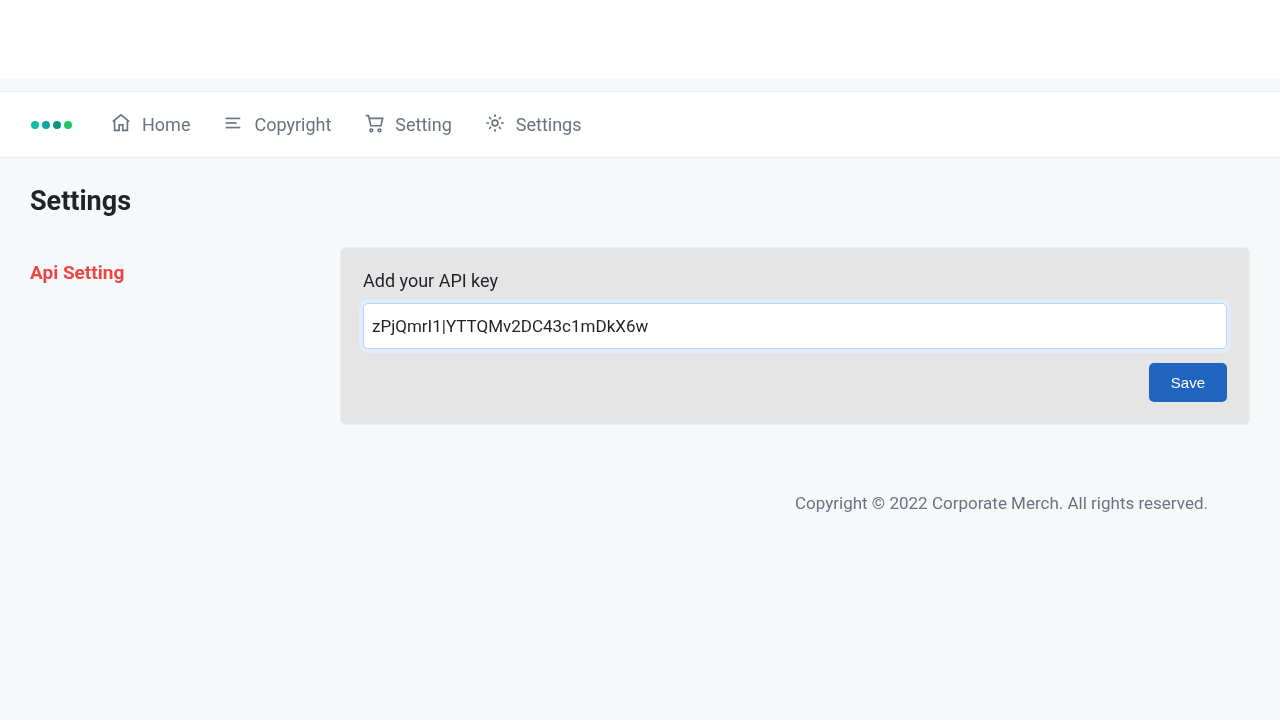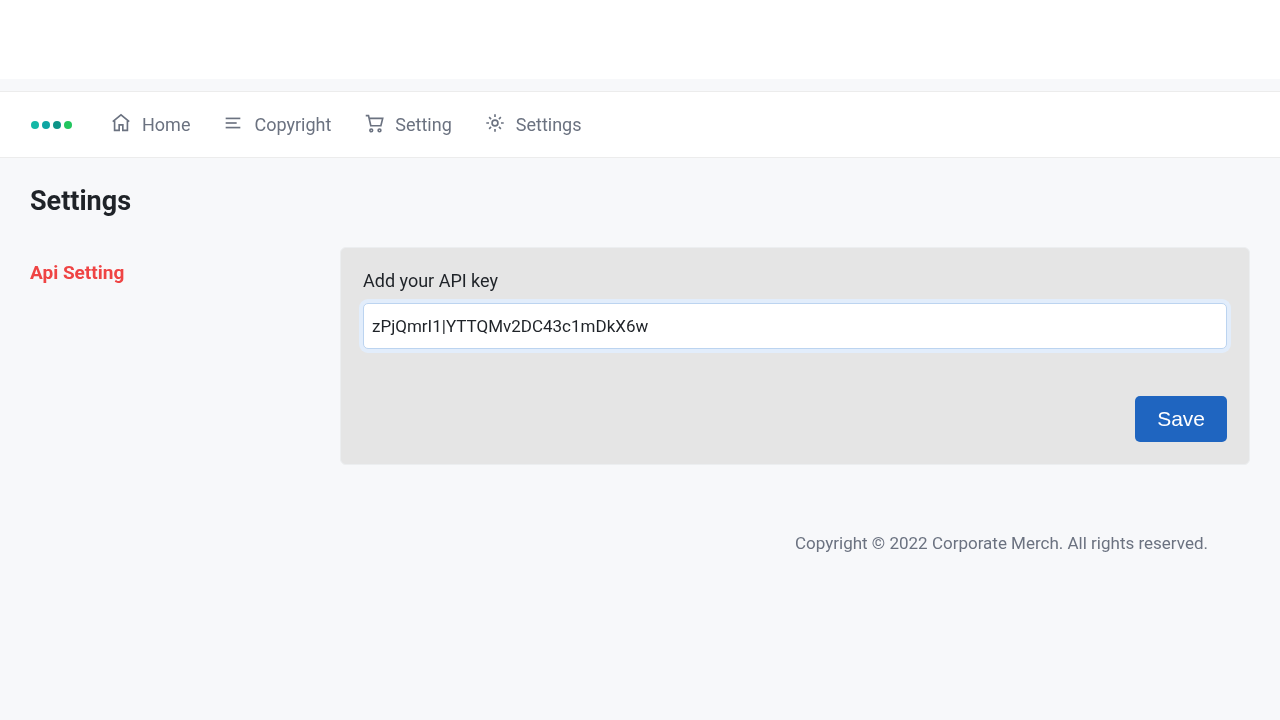--- a/index.html
+++ b/index.html
@@ -106,24 +106,23 @@
       display: flex;
       justify-content: flex-end;
       margin-top: 14px;
     }
     .save-btn {
       background: #1f65c0;
       color: #fff;
       border: none;
       border-radius: 5px;
       padding: 11px 22px;
-      font-size: 21px;
+      font-size: 15px;
       font-weight: 500;
       cursor: pointer;
-      margin-top: 33px;
     }
     .footer {
       text-align: right;
       color: #6b7280;
       font-size: 17px;
       padding: 68px 42px 0 0;
     }
   </style>
 </head>
 <body>

